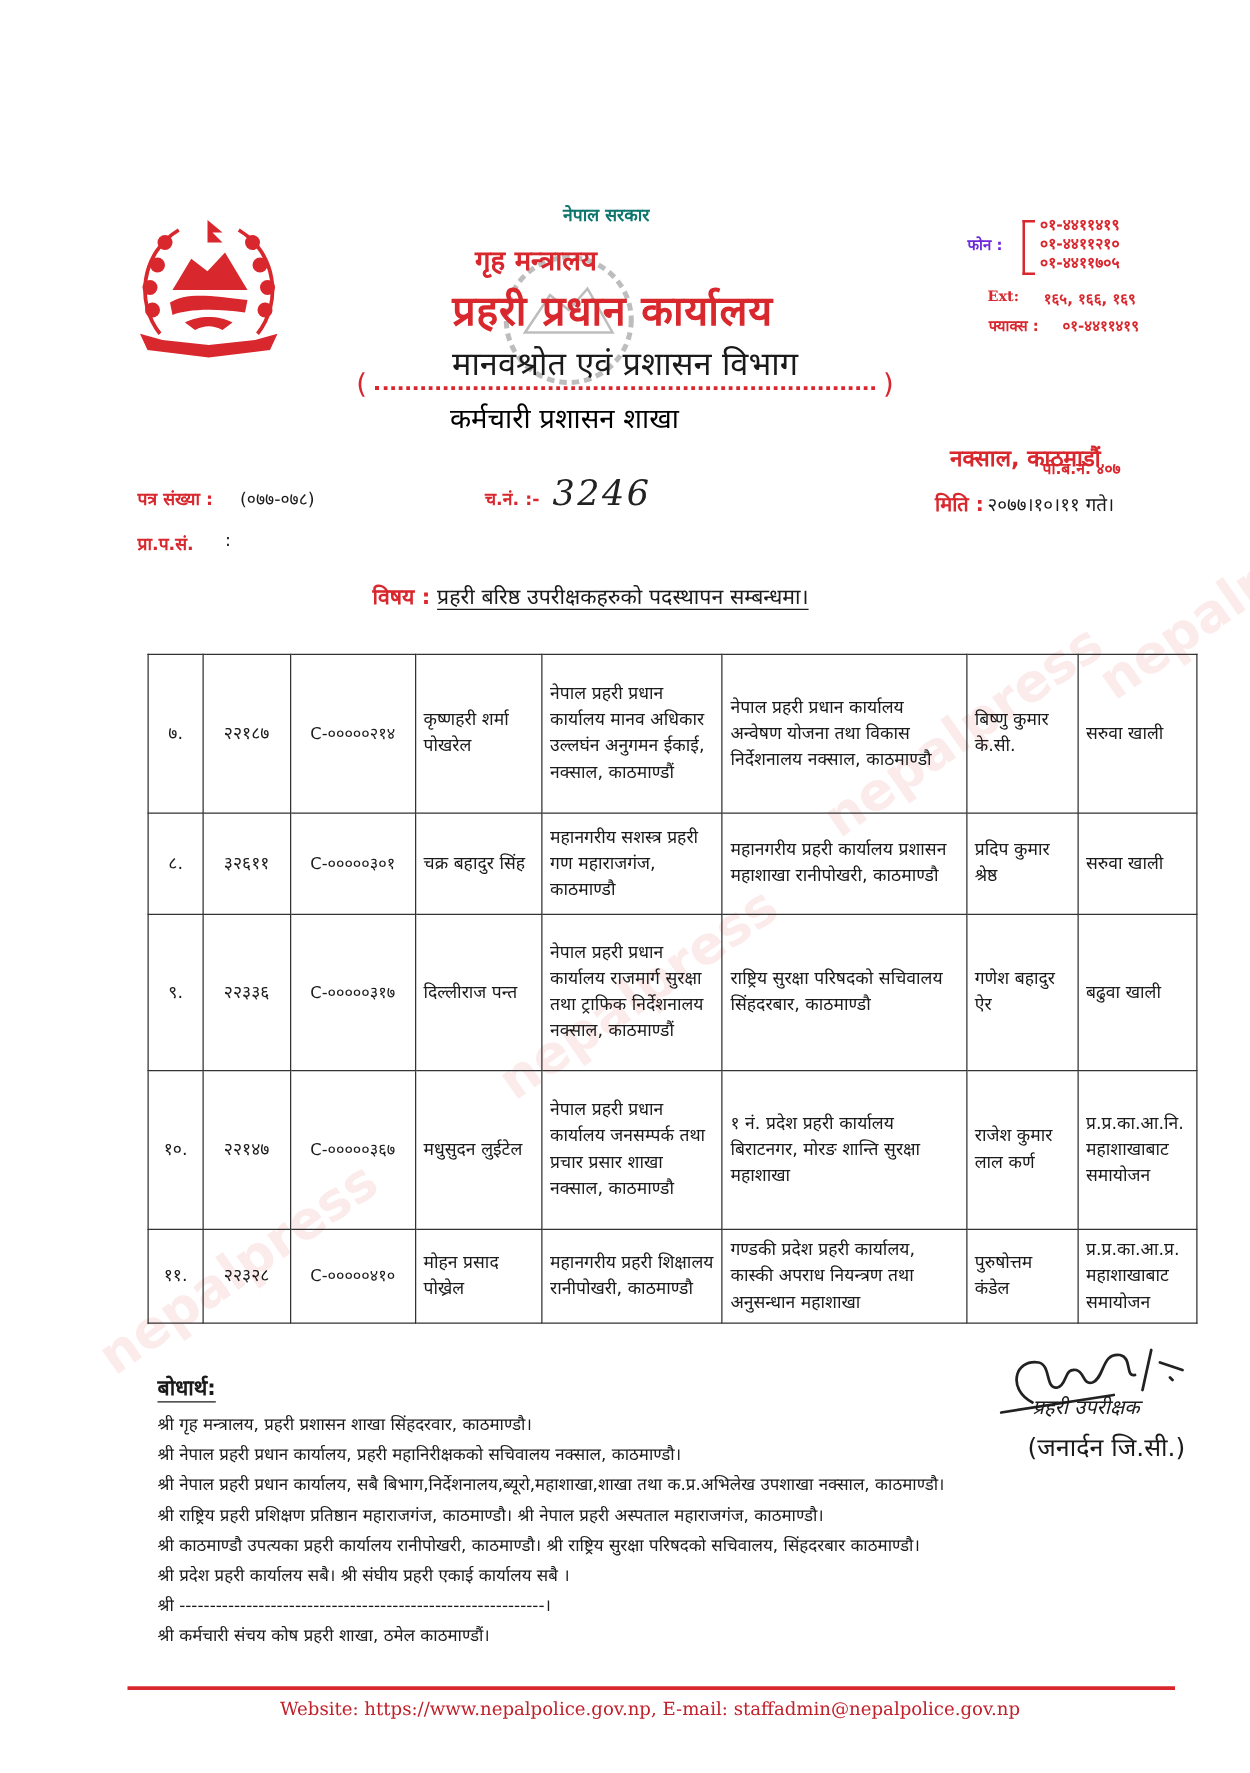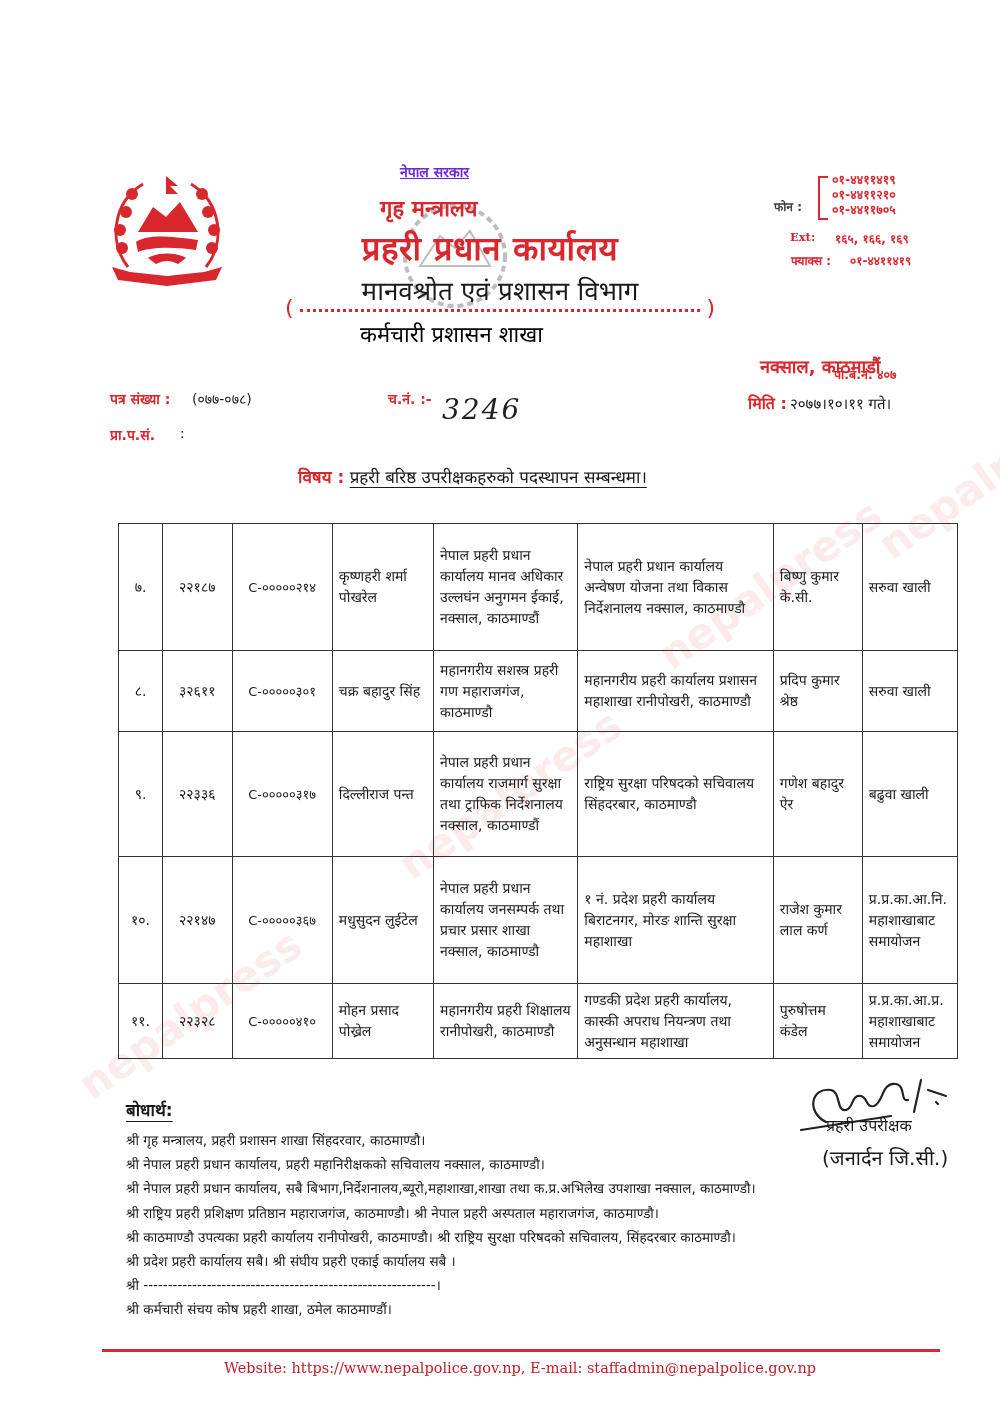--- a/index.html
+++ b/index.html
@@ -3,45 +3,45 @@
 <meta charset="utf-8">
 <style>
   html, body { margin:0; padding:0; background:#ffffff; }
   body { width:1000px; height:1418px; position:relative; overflow:hidden; font-family:"DejaVu Sans", sans-serif; color:#1a1a1a; }
   .abs { position:absolute; }
 
   
   .emblem { left:108px; top:172px; width:118px; height:120px; }
 
   
-  .hdr-gov { left:400px; top:162px; width:170px; font-size:14px; font-weight:bold; color:#6d28d9;text-decoration:underline; }
+  .hdr-gov { left:400px; top:162px; width:170px; text-align:center; font-size:14px; font-weight:bold; color:#0f766e; }
   .hdr-ministry { left:380px; top:192px; width:210px; font-size:22px; font-weight:bold; color:#d9272e; }
   .hdr-office { left:300px; top:225px; width:380px; text-align:center; font-size:33px; font-weight:bold; color:#d9272e; letter-spacing:0.5px; }
   .hdr-dept { left:310px; top:272px; width:380px; text-align:center; font-size:26px; color:#1a1a1a; }
   .hdr-dots { left:285px; top:296px; width:430px; height:22px; font-size:22px; color:#d9272e; display:flex; justify-content:space-between; align-items:center; }
   .hdr-dots .dotline { flex:1; border-bottom:3px dotted #d9272e; margin:0 6px; height:6px; }
   .hdr-branch { left:360px; top:318px; width:290px; text-align:left; font-size:22px; color:#000000; }
   .stamp { left:395px; top:196px; width:120px; height:150px; opacity:0.35; }
 
   
-  .phone-label { left:774px; top:198px; font-size:12px; font-weight:bold; color:#404040; }
+  .phone-label { left:774px; top:187px; font-size:12px; font-weight:bold; color:#6d28d9; }
   .phone-bracket { left:818px; top:176px; width:8px; height:40px; border-left:2px solid #d9272e; border-top:2px solid #d9272e; border-bottom:2px solid #d9272e; }
   .phone-list { left:832px; top:172px; font-size:12.5px; font-weight:bold; color:#d9272e; line-height:15px; }
   .ext-label { left:790px; top:230px; font-size:11.5px; font-weight:bold; color:#d9272e; font-family:"DejaVu Serif", serif; }
   .ext-vals { left:835px; top:230px; font-size:12px; font-weight:bold; color:#d9272e; }
   .fax-label { left:775px; top:252px; font-size:12px; font-weight:bold; color:#d9272e;margin-left:16px; }
   .fax-val { left:850px; top:252px; font-size:12px; font-weight:bold; color:#d9272e; }
   .pobox { left:834px; top:334px; font-size:12.5px; font-weight:bold; color:#d9272e;margin-top:32px; }
   .address { left:760px; top:354px; font-size:18px; font-weight:bold; color:#d9272e; }
 
   
   .ref-label { left:110px; top:389px; font-size:14px; font-weight:bold; color:#d9272e; }
   .ref-val { left:192px; top:389px; font-size:14px; color:#1a1a1a; }
   .dispatch-label { left:388px; top:389px; font-size:14px; font-weight:bold; color:#d9272e; }
-  .dispatch-val { left:442px; top:378px; font-size:28px; font-family:"DejaVu Serif", serif; font-style:italic; color:#222; letter-spacing:2px;margin-top:15px; }
+  .dispatch-val { left:442px; top:378px; font-size:28px; font-family:"DejaVu Serif", serif; font-style:italic; color:#222; letter-spacing:2px; }
   .date-label { left:748px; top:392px; font-size:16px; font-weight:bold; color:#d9272e; }
   .date-val { left:790px; top:393px; font-size:15px; color:#1a1a1a; }
   .rec-label { left:110px; top:425px; font-size:14px; font-weight:bold; color:#d9272e; }
   .rec-val { left:180px; top:425px; font-size:14px; color:#1a1a1a; }
 
   .subject { left:298px; top:465px; font-size:17px; }
   .subject .lbl { color:#d9272e; font-weight:bold; }
   .subject .txt { text-decoration:underline; text-underline-offset:4px; color:#1a1a1a; }
 
   
@@ -61,21 +61,21 @@
   table.postings tr.r10 { height:127px; }
   table.postings tr.r11 { height:75px; }
 
   
   .cc-title { left:126px; top:1098px; font-size:17px; font-weight:bold; text-decoration:underline; text-underline-offset:5px; }
   .cc-list { left:126px; top:1128px; font-size:13.5px; line-height:24.2px; }
   .cc-list div { white-space:nowrap; }
 
   
   .sig-scribble { left:796px; top:1072px; width:170px; height:60px; }
-  .sig-title { left:826px; top:1114px; font-size:16px; }
+  .sig-title { left:826px; top:1114px; font-size:16px;font-style:italic; }
   .sig-name { left:822px; top:1144px; font-size:20px; }
 
   
   .footer-line { left:102px; top:1349px; width:838px; height:3px; background:#d9272e; }
   .footer-text { left:100px; top:1360px; width:840px; text-align:center; font-size:14.5px; font-family:"DejaVu Serif", serif; color:#c0202a; }
 
   
   .wm { color:rgba(220,60,60,0.10); font-size:42px; font-weight:bold; transform:rotate(-35deg); white-space:nowrap; pointer-events:none; }
 </style>
 </head>

